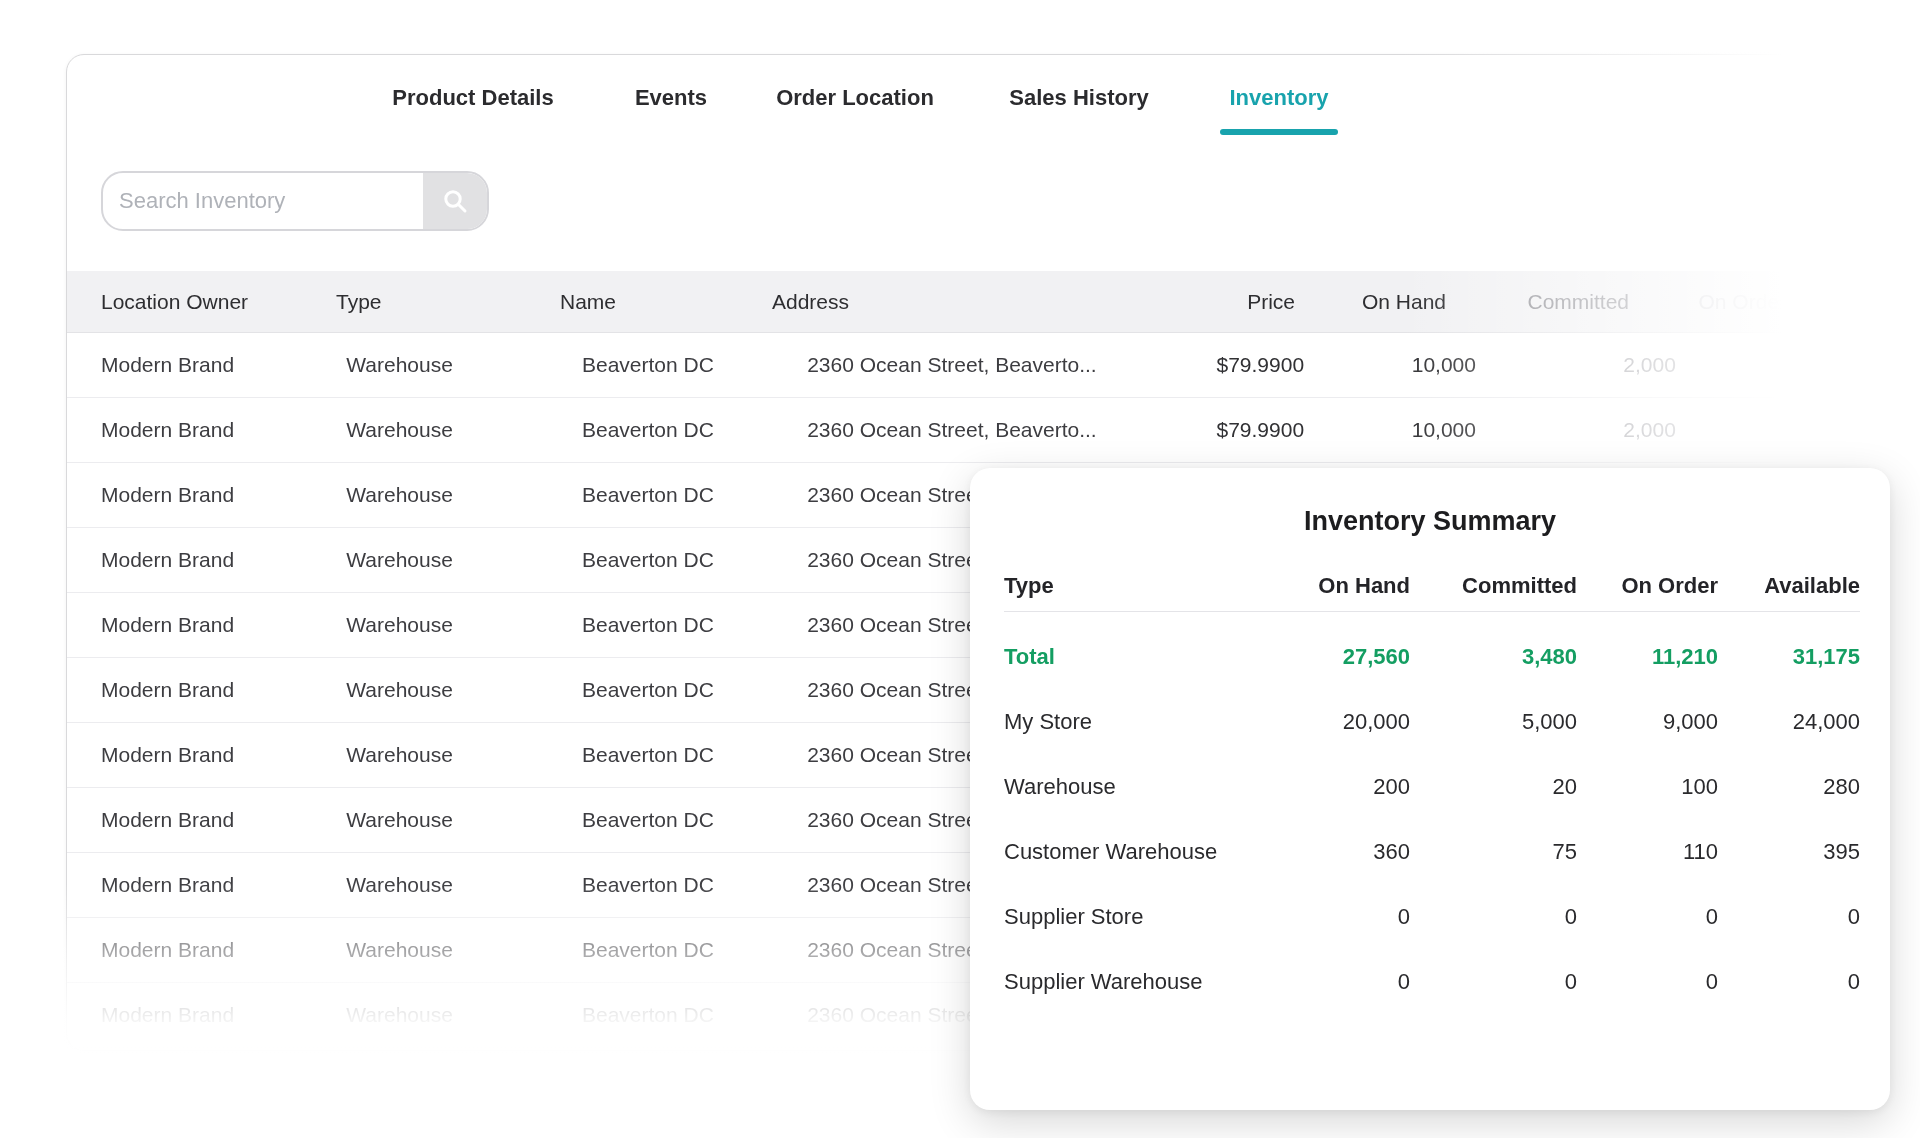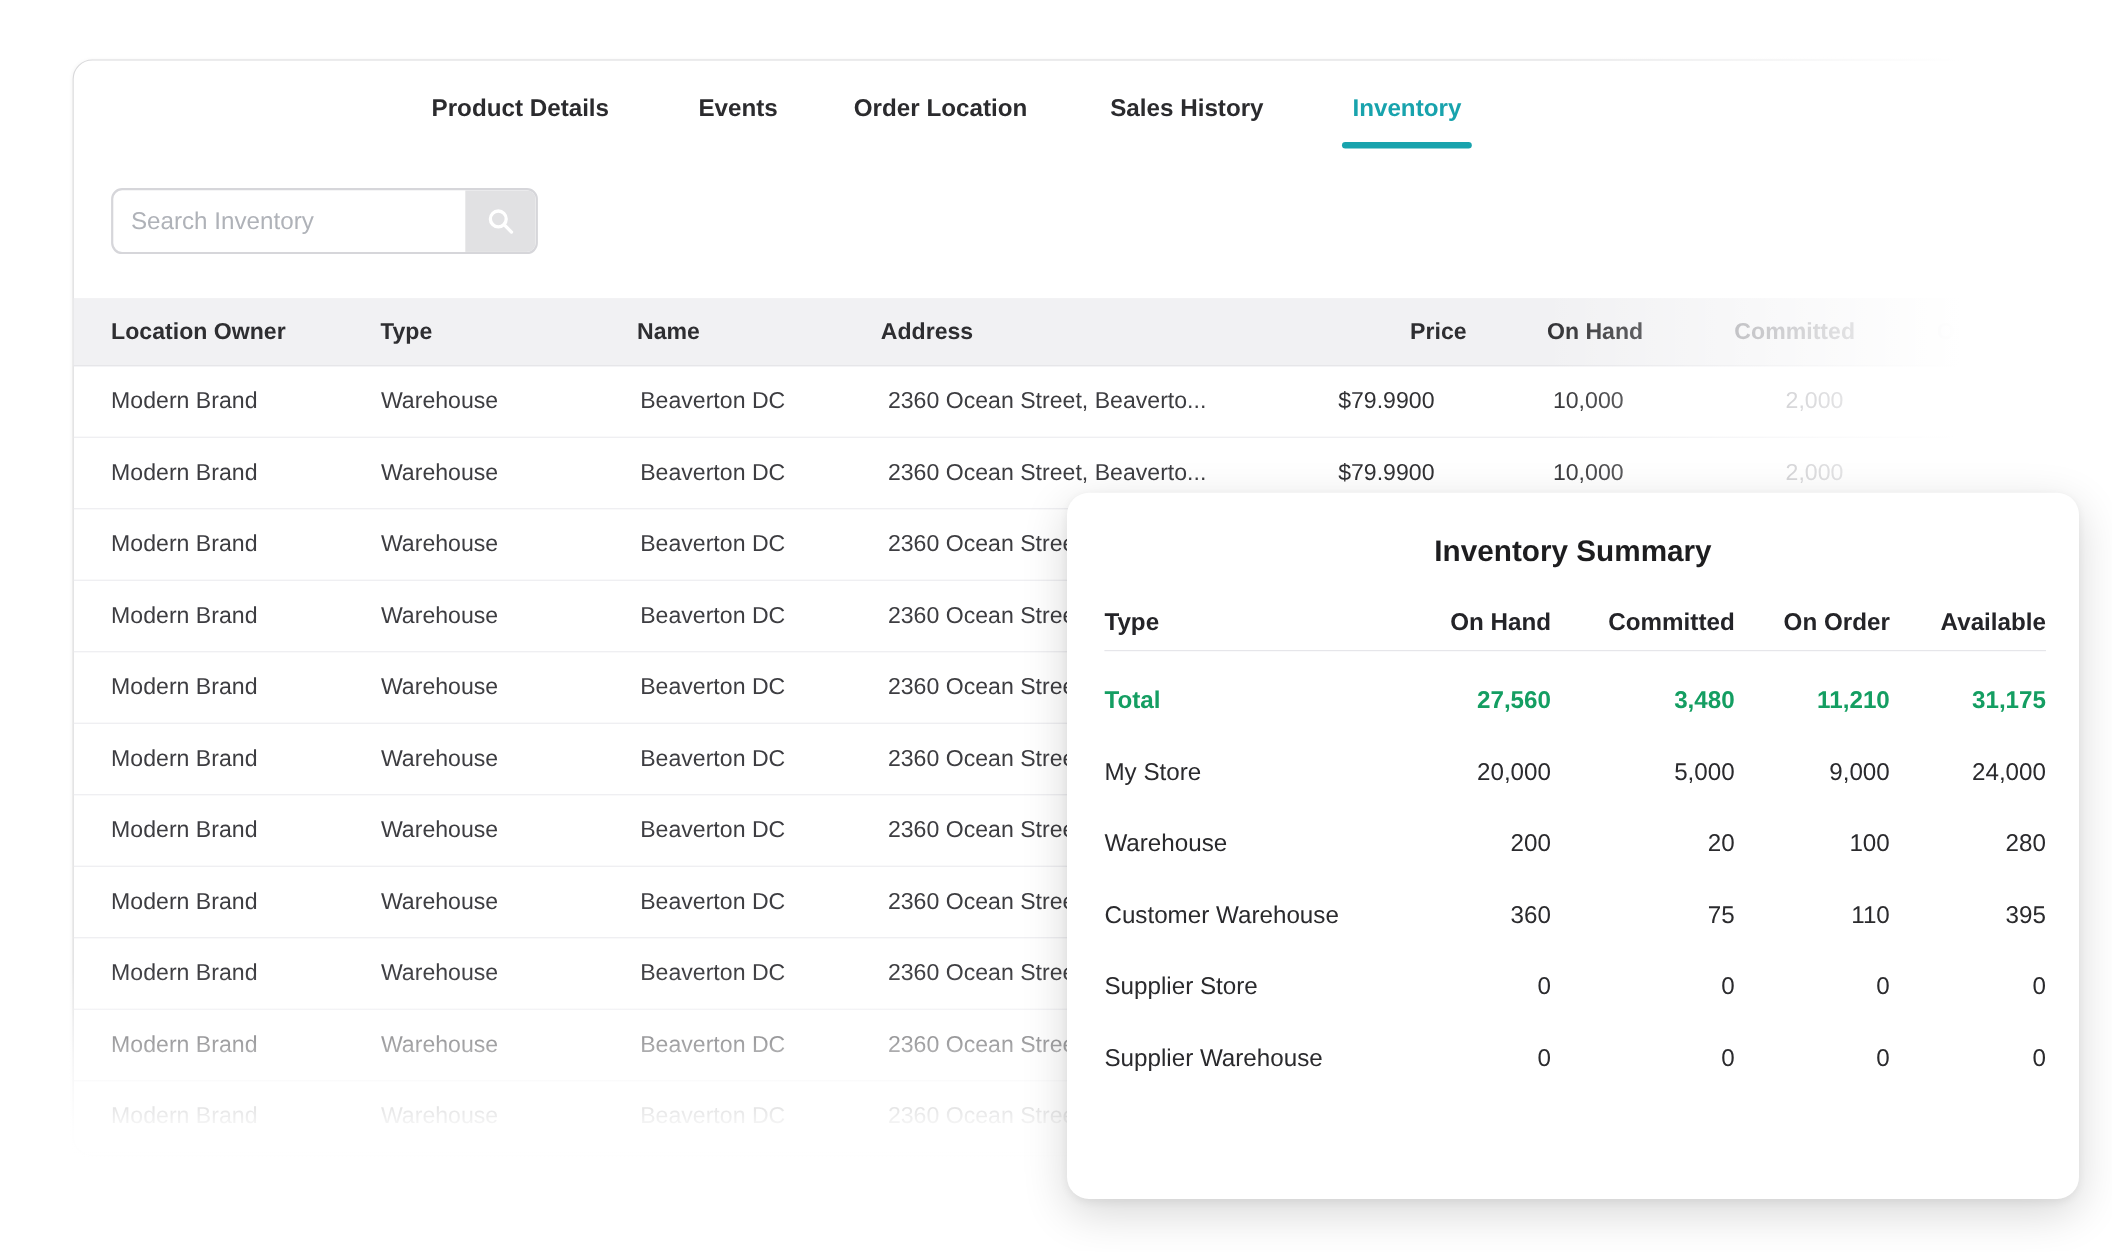--- a/index.html
+++ b/index.html
@@ -16,33 +16,33 @@
   
   .tab { position:absolute; top:24px; height:38px; line-height:38px;
     font-size:22px; font-weight:700; color:#2b2b2e; transform:translateX(-50%);
     white-space:nowrap; cursor:pointer; }
   .tab.active { color:var(--accent); }
   .tab-underline { position:absolute; left:1153px; top:74px; width:118px; height:6px;
     border-radius:3px; background:var(--accent); }
 
   
   .search { position:absolute; left:34px; top:116px; width:388px; height:60px;
-    border:2px solid #D6D6DA; border-radius:10px; overflow:hidden; display:flex;
+    border:2px solid #D6D6DA; border-radius:22px; overflow:hidden; display:flex;
     background:#fff; }
   .search input { flex:1; min-width:0; border:none; outline:none; padding:0 16px;
     font-size:22px; color:#333; font-family:inherit; background:transparent; }
   .search input::placeholder { color:#AFB2B8; }
   .search-btn { width:64px; background:#E1E1E3; border:none; display:flex;
     align-items:center; justify-content:center; cursor:pointer; }
 
   
   .table { position:absolute; left:0; top:216px; width:100%; }
   .thead { display:flex; align-items:center; height:62px; background:#F1F1F3;
-    padding-left:34px; font-weight:700; font-size:21px; color:#2e2e31;
-    border-bottom:1px solid #E3E3E6;justify-content:space-between; }
+    padding-left:34px; font-weight:400; font-size:21px; color:#2e2e31;
+    border-bottom:1px solid #E3E3E6; }
   .row { display:flex; align-items:center; height:65px; padding-left:34px;
     font-size:21px; color:#3d3d41; border-bottom:1px solid #ECECEF; cursor:pointer;gap:40px; }
   .cell { display:block; white-space:nowrap; overflow:hidden; }
   .c-owner{width:235px} .c-type{width:224px} .c-name{width:212px}
   .c-address{width:355px}
   .c-price{width:168px; text-align:right}
   .c-onhand{width:151px; text-align:right}
   .c-committed{width:183px; text-align:right}
   .c-onorder{width:157px; text-align:right}
   .thead .c-committed{color:#8F8F95} .thead .c-onorder{color:#C7C7CD}
@@ -52,21 +52,21 @@
   
   .fade-right { position:absolute; left:1400px; top:46px; width:490px; height:1014px;
     background:linear-gradient(90deg, rgba(255,255,255,0) 0%, #fff 78%);
     z-index:5; pointer-events:none; }
   .fade-bottom { position:absolute; left:58px; top:882px; width:1810px; height:178px;
     background:linear-gradient(180deg, rgba(255,255,255,0) 0%,
       rgba(255,255,255,0.62) 45%, rgba(255,255,255,0.94) 78%, #fff 100%);
     z-index:5; pointer-events:none; }
 
   
-  .popup { position:absolute; left:970px; top:448px; width:920px; height:642px;
+  .popup { position:absolute; left:970px; top:468px; width:920px; height:642px;
     background:#fff; border-radius:20px; z-index:6;
     box-shadow:0 12px 42px rgba(0,0,0,0.16), 0 2px 8px rgba(0,0,0,0.06); }
   .popup-title { margin-top:34px; height:38px; line-height:38px; text-align:center;
     font-size:27px; font-weight:700; color:#1d1d1f; }
   .p-head { display:flex; align-items:center; height:52px; margin:20px 30px 0 34px;
     font-weight:700; font-size:22px; color:#242428;
     border-bottom:1px solid #E4E4E8; }
   .p-rows { margin-top:12px; }
   .p-row { display:flex; align-items:center; height:65px; margin:0 30px 0 34px;
     font-size:22px; color:#2a2a2d; }

